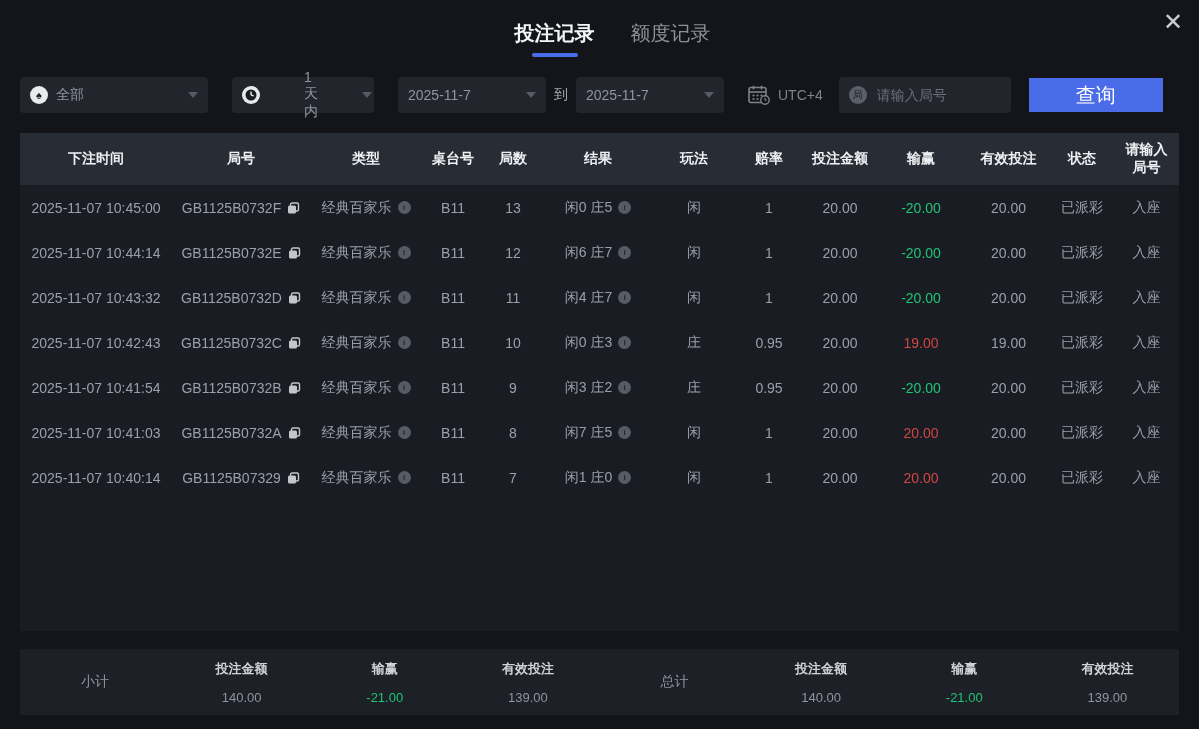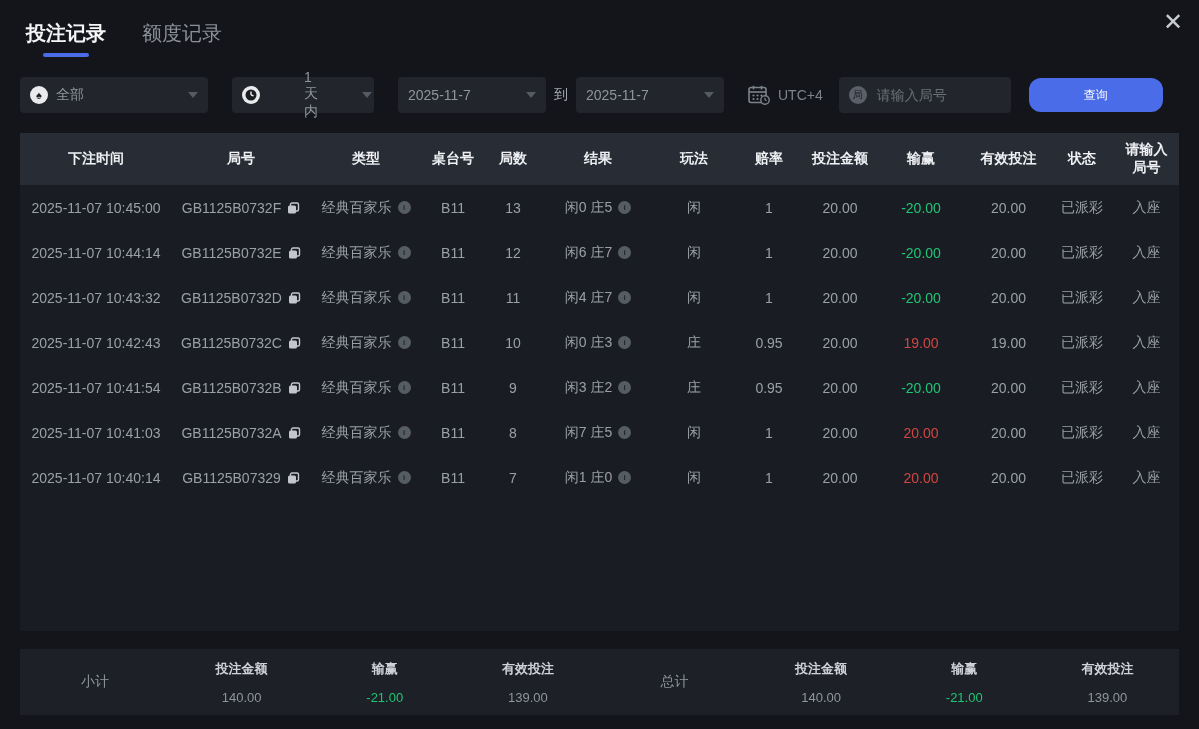--- a/index.html
+++ b/index.html
@@ -7,42 +7,42 @@
     --page:#14151a; --panel:#1a1c23; --head:#282c35; --ctrl:#22252c; --box:#1d2026;
     --txt:#9aa0a8; --txt-dim:#8f959d; --txt-bright:#eef0f3;
   }
   *{box-sizing:border-box;}
   body{margin:0;background:#0e0f12;font-family:"Liberation Sans","DejaVu Sans",sans-serif;}
   .app{position:relative;width:1199px;height:729px;background:var(--page);overflow:hidden;}
 
   .close-btn{position:absolute;top:6px;right:12px;font-size:24px;color:#c9ccd0;cursor:pointer;line-height:1;padding:4px;}
 
   
-  .tabs{display:flex;gap:36px;padding:20px 0 0 26px;}
+  .tabs{display:flex;gap:36px;padding:20px 0 0 26px;justify-content:center;}
   .tab{font-size:20px;color:#8b9199;cursor:pointer;position:relative;padding-bottom:12px;}
   .tab.active{color:#f3f5f7;font-weight:bold;}
   .tab.active::after{content:"";position:absolute;left:50%;transform:translateX(-50%);bottom:2px;width:46px;height:4px;border-radius:2px;background:var(--accent);}
 
   
   .filters{display:flex;align-items:center;margin:18px 20px 0 20px;height:36px;}
   .ctrl{display:flex;align-items:center;background:var(--ctrl);border-radius:4px;height:36px;padding:0 10px;color:var(--txt-dim);font-size:14px;position:relative;cursor:pointer;}
   .ctrl .label{flex:1;}
   .caret{width:0;height:0;border-left:5px solid transparent;border-right:5px solid transparent;border-top:6px solid #555a63;margin-left:8px;}
   .icon-circle{display:inline-flex;align-items:center;justify-content:center;width:18px;height:18px;border-radius:50%;background:#e8eaec;color:#1b1d22;font-size:11px;margin-right:8px;flex:none;}
   .icon-disc{display:inline-flex;align-items:center;justify-content:center;width:18px;height:18px;border-radius:50%;background:#5a6069;color:#1b1d22;font-size:10px;margin-right:8px;flex:none;}
   .dd-type{width:188px;margin-right:24px;}
   .dd-time{width:142px;margin-right:24px;gap:36px;}
   .dd-date{width:148px;}
   .to-label{color:#a7adb5;font-size:14px;margin:0 8px;}
   .tz{display:flex;align-items:center;margin-left:24px;color:#7d838b;font-size:14px;}
   .tz svg{margin-right:8px;}
   .round-input-wrap{width:172px;margin-left:16px;cursor:text;}
   .round-input-wrap input{background:transparent;border:none;outline:none;color:var(--txt-dim);font-size:14px;width:100%;font-family:inherit;}
   .round-input-wrap input::placeholder{color:#6b7077;}
-  .search-btn{margin-left:18px;width:134px;height:34px;border:none;border-radius:12px;background:var(--accent);color:#fff;font-size:12px;cursor:pointer;font-family:inherit;}
+  .search-btn{margin-left:18px;width:134px;height:34px;border:none;border-radius:0;background:var(--accent);color:#fff;font-size:20px;cursor:pointer;font-family:inherit;}
 
   
   .table-panel{margin:20px 20px 0;background:var(--panel);height:498px;overflow:hidden;}
   table{width:100%;border-collapse:collapse;table-layout:fixed;}
   thead th{background:var(--head);height:42px;font-size:14px;color:var(--txt-bright);font-weight:bold;text-align:center;padding:8px;}
   tbody td{height:45px;text-align:center;font-size:14px;color:var(--txt);padding:0;white-space:nowrap;overflow:hidden;}
   td.green{color:var(--green);}
   td.red{color:var(--red);}
   .cell-icon{display:inline-flex;vertical-align:middle;margin-left:6px;}
   .disc{display:inline-flex;align-items:center;justify-content:center;width:13px;height:13px;border-radius:50%;background:#565c64;vertical-align:middle;margin-left:6px;}

